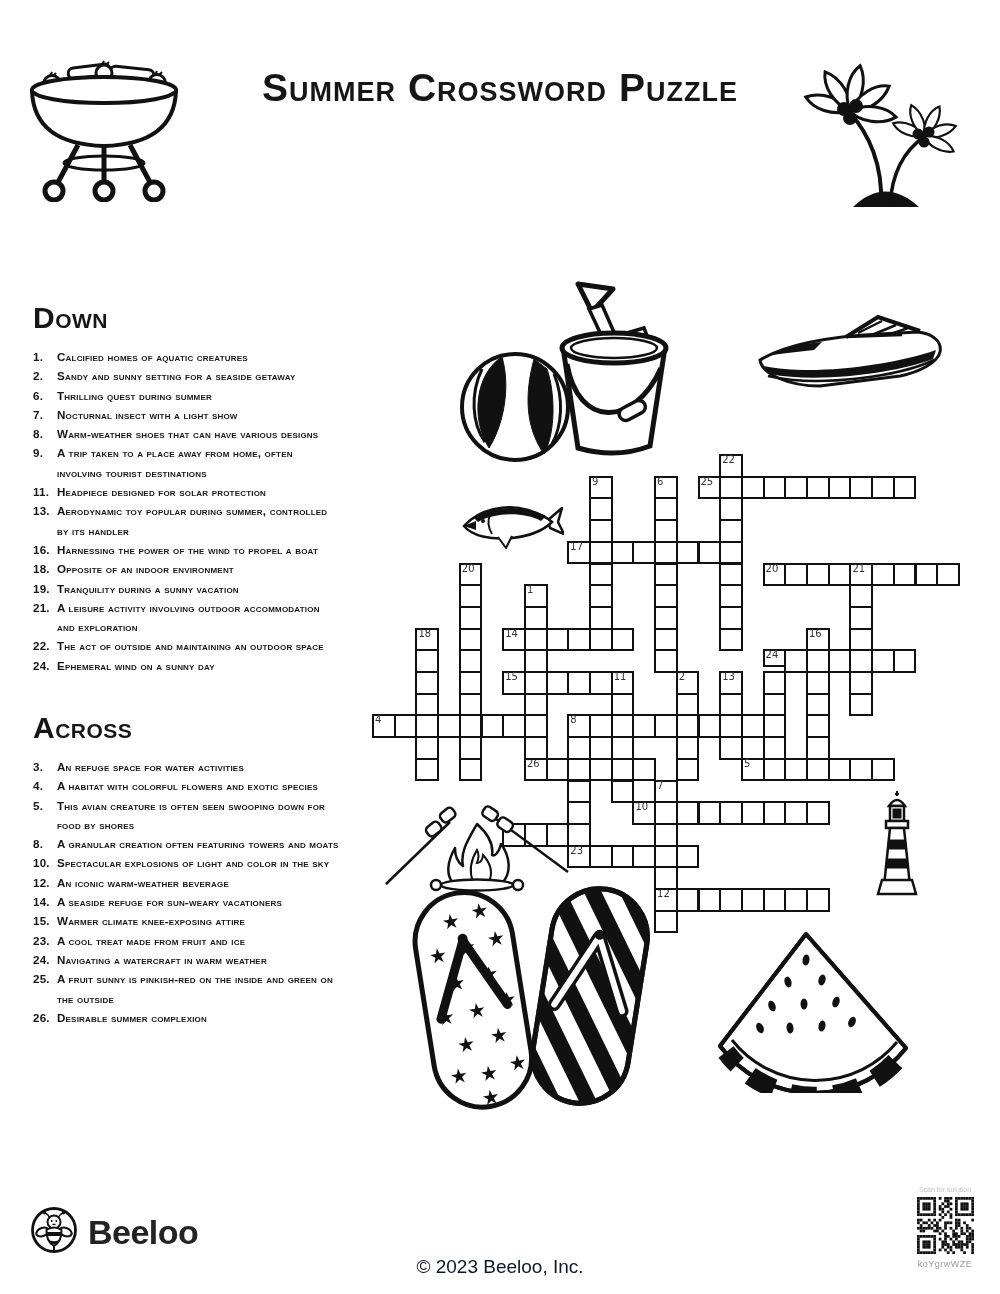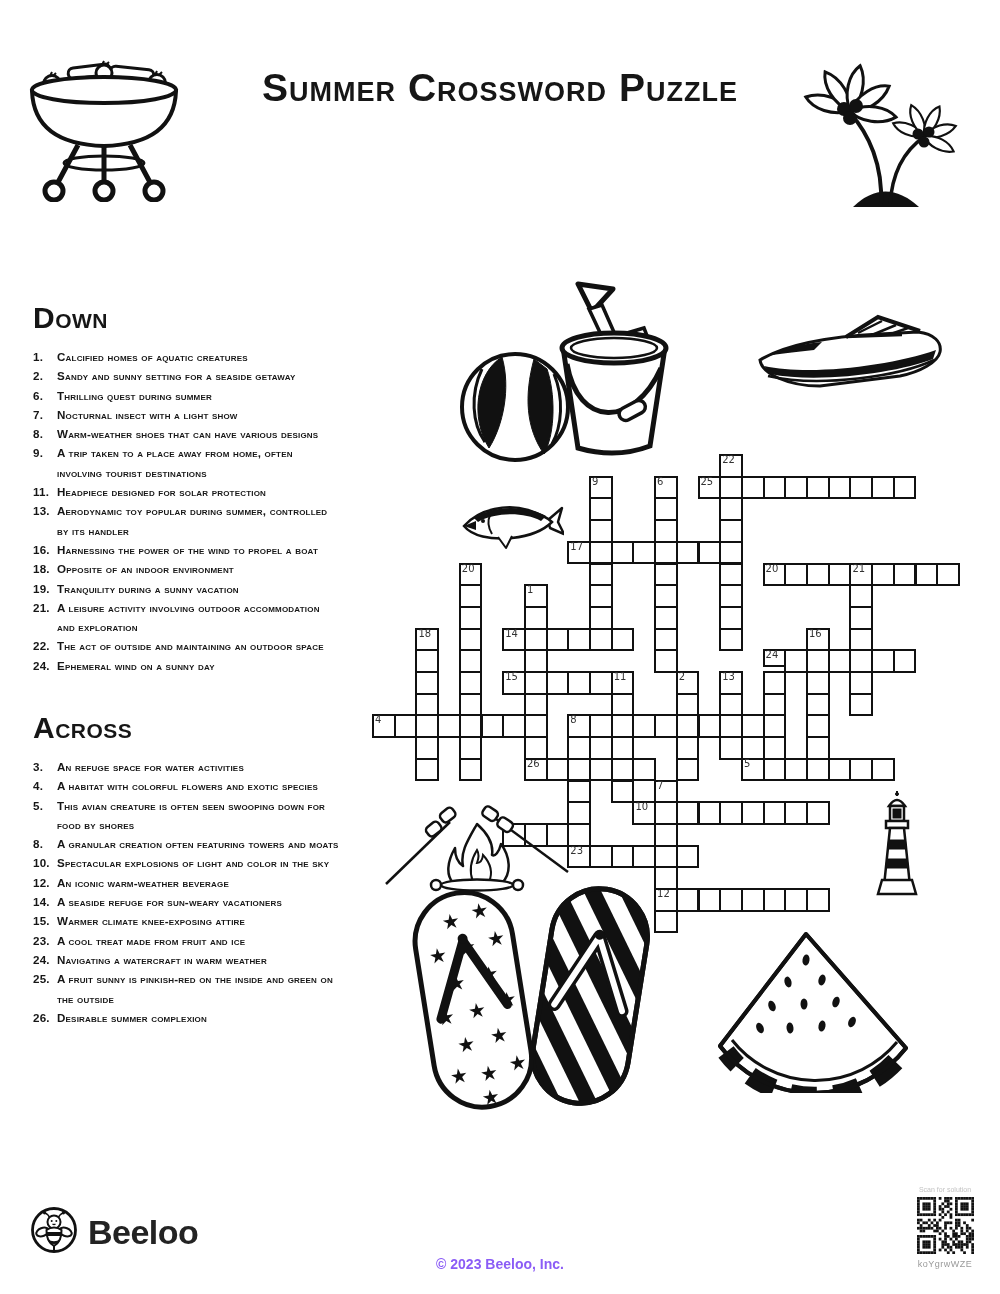--- a/index.html
+++ b/index.html
@@ -21,21 +21,21 @@
   #crossword-grid{position:absolute;left:373px;top:455px;width:586px;height:478px;}
   .cell{position:absolute;box-sizing:border-box;border:2px solid #111;background:#fff;}
   .cellnum{position:absolute;left:1px;top:0px;font-size:10px;line-height:8px;color:#333;
            font-family:"DejaVu Sans",sans-serif;text-align:center;}
   .illus{position:absolute;}
   .illus svg{display:block;}
   
   #brand{position:absolute;left:30px;top:1206px;display:flex;align-items:center;}
   #brand-name{font-size:34px;font-weight:700;color:#232323;letter-spacing:-.5px;margin-left:10px;}
   #copyright{position:absolute;left:0;top:1256px;width:1000px;text-align:center;
-             font-size:14px;color:#8b5cf6;font-weight:bold;}
+             font-size:19px;color:#0f172a;}
   #qr-block{position:absolute;left:903px;top:1186px;width:84px;text-align:center;}
   #qr-caption{font-size:7px;color:#c3c3c3;margin-bottom:4px;}
   #qr-svg{margin:0 auto;display:block;}
   #qr-code-text{font-size:9px;color:#9a9a9a;margin-top:5px;letter-spacing:.5px;}
 </style>
 </head>
 <body>
 
 <div id="page">
 

